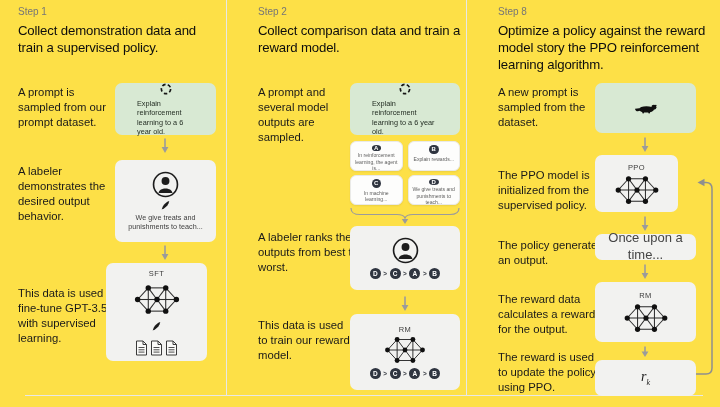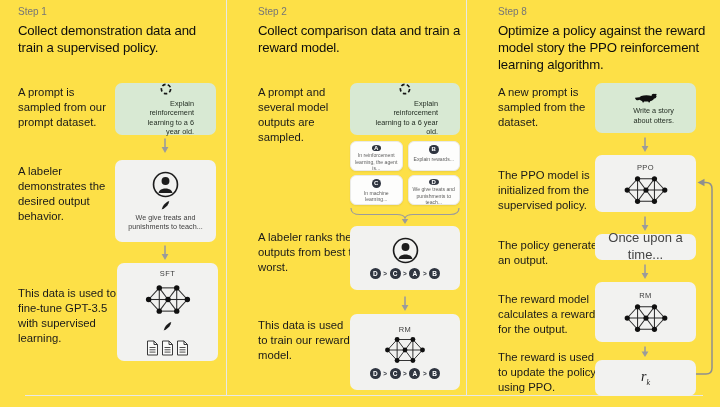--- a/index.html
+++ b/index.html
@@ -10,21 +10,21 @@
   html,body{width:720px;height:407px;background:#fff;overflow:hidden;
     font-family:"Liberation Sans",sans-serif;-webkit-font-smoothing:antialiased}
   .canvas{position:relative;width:720px;height:407px;background:#fde047}
   .abs{position:absolute}
   .vdiv{position:absolute;top:0;height:396px;width:1px;background:var(--divider)}
   .hrule{position:absolute;height:1px;background:var(--divider)}
   .step{font-size:10px;color:var(--step-label)}
   .heading{font-size:13.2px;font-weight:normal;color:#0d0d0d;line-height:1.3;letter-spacing:-0.15px}
   .btext{font-size:11.3px;color:#191919;line-height:1.34}
   .gbox{background:var(--green-box);border-radius:7px;display:flex;flex-direction:column;
-    align-items:center;justify-content:center;gap:3px;padding:4px 22px;text-align:right}
+    align-items:center;justify-content:center;gap:3px;padding:4px 22px;text-align:left}
   .gbox .cap{font-size:7.3px;line-height:1.3;color:#1f291f}
   .xbox{background:var(--gray-box);border-radius:7px;display:flex;flex-direction:column;
     align-items:center;justify-content:center;text-align:center}
   .xbox .cap{font-size:7.2px;line-height:1.3;color:#3d3d3d}
   .mlabel{font-size:7.5px;color:#3c3c3c;letter-spacing:0.4px}
   .arrow{width:10px;height:16px}
   .cards{display:grid;grid-template-columns:1fr 1fr;gap:4px 5px}
   .card{background:#fdfdfc;border:1px solid #eaeae7;border-radius:6px;height:30px;
     box-shadow:0 1px 2px rgba(0,0,0,0.07);display:flex;flex-direction:column;
     align-items:center;padding-top:2.5px;gap:1.5px}
@@ -83,21 +83,21 @@
       </span>
       <span class="cap" style="padding:0 6px">We give treats and punishments to teach...</span>
     </div>
 
     <svg class="abs arrow" style="left:160px;top:245px" viewBox="0 0 10 16">
         <line x1="5" y1="0.5" x2="5" y2="9.5" stroke="#9b9b9b" stroke-width="1.6"></line>
         <polygon points="1.6,9 8.4,9 5,15" fill="#9b9b9b"></polygon>
       </svg>
 
     <div class="abs btext" style="left:18px;top:286px;width:106px">This data is used to fine-tune GPT-3.5 with supervised learning.</div>
-    <div class="abs xbox" style="left:117px;top:263px;width:101px;height:98px;gap:6px">
+    <div class="abs xbox" style="left:106px;top:263px;width:101px;height:98px;gap:6px">
       <span class="mlabel">SFT</span>
       <span>
         <svg width="46" height="31" viewBox="0 0 46 32">
             <g stroke="#2c2c2c" stroke-width="1.1">
               <line x1="3" y1="16" x2="14" y2="4"></line>
               <line x1="3" y1="16" x2="14" y2="28"></line>
               <line x1="3" y1="16" x2="23" y2="16"></line>
               <line x1="14" y1="4" x2="32" y2="4"></line>
               <line x1="14" y1="28" x2="32" y2="28"></line>
               <line x1="14" y1="4" x2="23" y2="16"></line>
@@ -276,30 +276,29 @@
             <g fill="#101010">
               <ellipse cx="13.5" cy="8" rx="8" ry="3.5"></ellipse>
               <circle cx="21.6" cy="5.6" r="2.7"></circle>
               <circle cx="23.6" cy="3.9" r="0.9"></circle>
               <path d="M6.5,9.5 C3.5,10.8 1.6,9.6 1,7.2 C2.4,7.4 4.4,6.6 6.2,6.8 Z"></path>
               <rect x="9" y="10" width="1.8" height="2.4" rx="0.8"></rect>
               <rect x="15.5" y="10" width="1.8" height="2.4" rx="0.8"></rect>
             </g>
           </svg>
       </span>
-      <span class="cap" style="max-width:70px">Write a story about otters.</span>
     </div>
 
     <svg class="abs arrow" style="left:640px;top:137px" viewBox="0 0 10 16">
         <line x1="5" y1="0.5" x2="5" y2="9.5" stroke="#9b9b9b" stroke-width="1.6"></line>
         <polygon points="1.6,9 8.4,9 5,15" fill="#9b9b9b"></polygon>
       </svg>
 
     <div class="abs btext" style="left:498px;top:168px;width:106px">The PPO model is initialized from the supervised policy.</div>
-    <div class="abs xbox" style="left:595px;top:155px;width:101px;height:57px;gap:3px">
+    <div class="abs xbox" style="left:595px;top:155px;width:83px;height:57px;gap:3px">
       <span class="mlabel">PPO</span>
       <span>
         <svg width="44" height="30" viewBox="0 0 46 32">
             <g stroke="#2c2c2c" stroke-width="1.1">
               <line x1="3" y1="16" x2="14" y2="4"></line>
               <line x1="3" y1="16" x2="14" y2="28"></line>
               <line x1="3" y1="16" x2="23" y2="16"></line>
               <line x1="14" y1="4" x2="32" y2="4"></line>
               <line x1="14" y1="28" x2="32" y2="28"></line>
               <line x1="14" y1="4" x2="23" y2="16"></line>
@@ -333,21 +332,21 @@
     <div class="abs btext" style="left:498px;top:238px;width:112px">The policy generates an output.</div>
     <div class="abs xbox" style="left:595px;top:234px;width:101px;height:26px">
       <span class="cap" style="font-size:13px;color:#454545">Once upon a time...</span>
     </div>
 
     <svg class="abs arrow" style="left:640px;top:264px" viewBox="0 0 10 16">
         <line x1="5" y1="0.5" x2="5" y2="9.5" stroke="#9b9b9b" stroke-width="1.6"></line>
         <polygon points="1.6,9 8.4,9 5,15" fill="#9b9b9b"></polygon>
       </svg>
 
-    <div class="abs btext" style="left:498px;top:292px;width:106px">The reward model calculates a reward for the output.</div>
+    <div class="abs btext" style="left:498px;top:292px;width:106px">The reward data calculates a reward for the output.</div>
     <div class="abs xbox" style="left:595px;top:282px;width:101px;height:60px;gap:3px">
       <span class="mlabel">RM</span>
       <span>
         <svg width="44" height="30" viewBox="0 0 46 32">
             <g stroke="#2c2c2c" stroke-width="1.1">
               <line x1="3" y1="16" x2="14" y2="4"></line>
               <line x1="3" y1="16" x2="14" y2="28"></line>
               <line x1="3" y1="16" x2="23" y2="16"></line>
               <line x1="14" y1="4" x2="32" y2="4"></line>
               <line x1="14" y1="28" x2="32" y2="28"></line>

